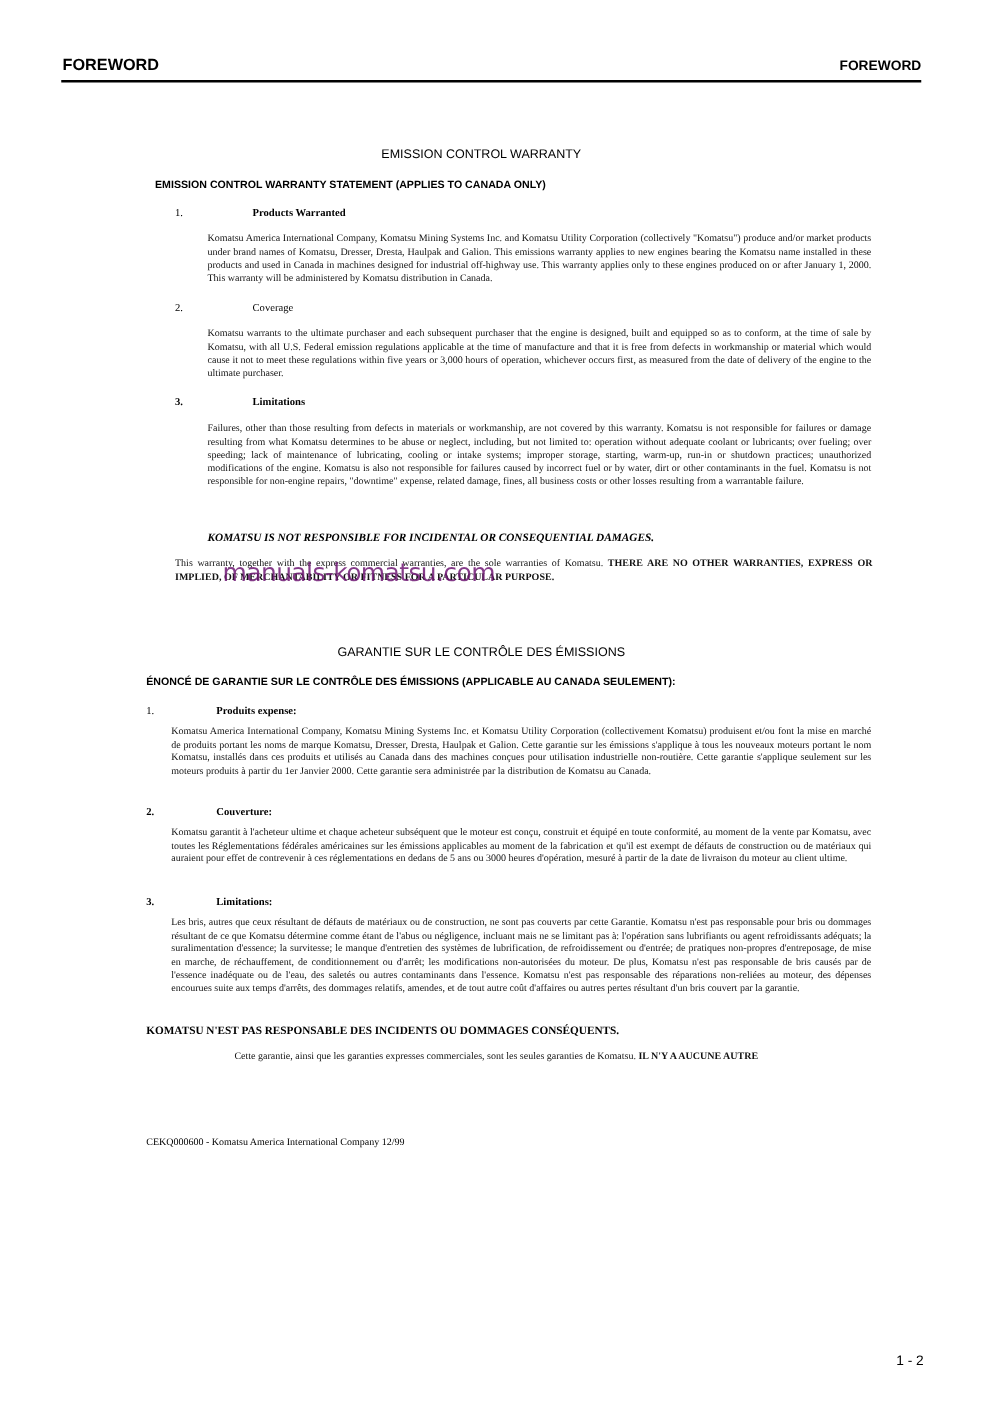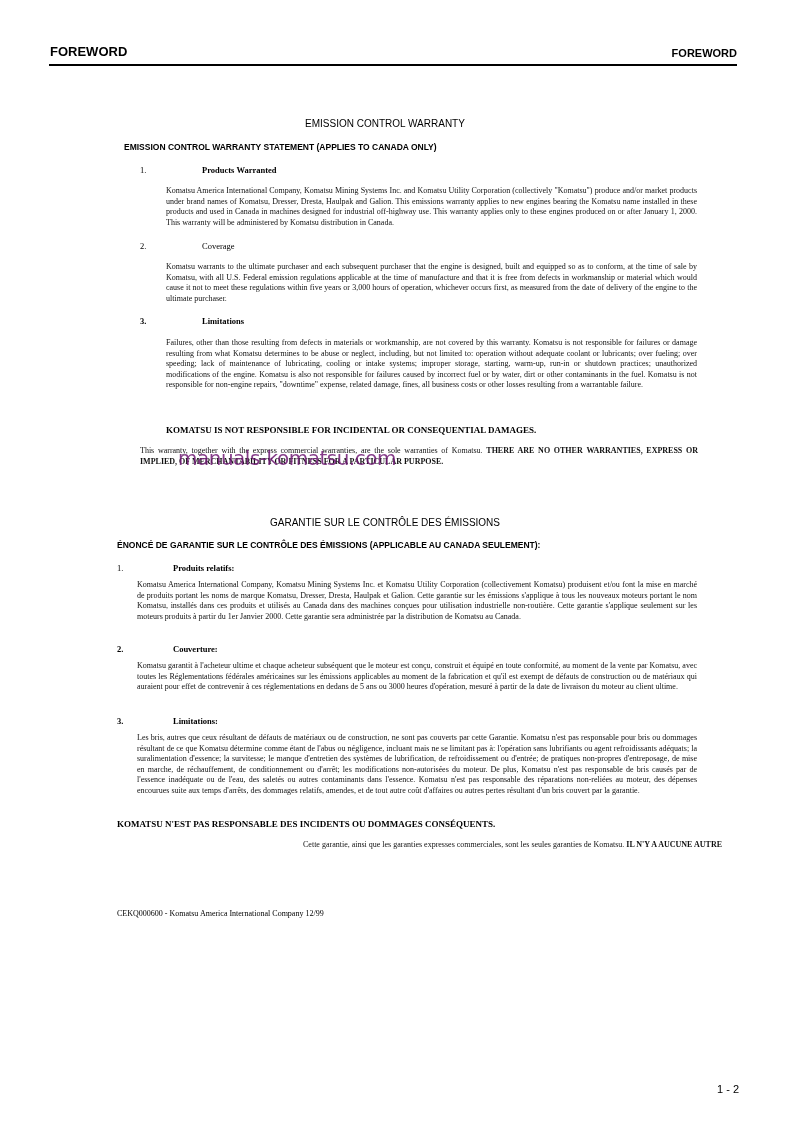--- a/index.html
+++ b/index.html
@@ -34,46 +34,46 @@
 <div class="abs para" style="left:166px; top:186px; width:531px;">Komatsu America International Company, Komatsu Mining Systems Inc. and Komatsu Utility Corporation (collectively "Komatsu") produce and/or market products under brand names of Komatsu, Dresser, Dresta, Haulpak and Galion. This emissions warranty applies to new engines bearing the Komatsu name installed in these products and used in Canada in machines designed for industrial off-highway use. This warranty applies only to these engines produced on or after January 1, 2000. This warranty will be administered by Komatsu distribution in Canada.</div>
 
 <div class="abs num" style="left:140px; top:241px;">2.</div>
 <div class="abs sec-title" style="left:166px; top:241px; font-weight:normal;">Coverage</div>
 <div class="abs para" style="left:166px; top:262px; width:531px;">Komatsu warrants to the ultimate purchaser and each subsequent purchaser that the engine is designed, built and equipped so as to conform, at the time of sale by Komatsu, with all U.S. Federal emission regulations applicable at the time of manufacture and that it is free from defects in workmanship or material which would cause it not to meet these regulations within five years or 3,000 hours of operation, whichever occurs first, as measured from the date of delivery of the engine to the ultimate purchaser.</div>
 
 <div class="abs num" style="left:140px; top:316px; font-weight:bold;">3.</div>
 <div class="abs sec-title" style="left:166px; top:316px;">Limitations</div>
 <div class="abs para" style="left:166px; top:338px; width:531px;">Failures, other than those resulting from defects in materials or workmanship, are not covered by this warranty. Komatsu is not responsible for failures or damage resulting from what Komatsu determines to be abuse or neglect, including, but not limited to: operation without adequate coolant or lubricants; over fueling; over speeding; lack of maintenance of lubricating, cooling or intake systems; improper storage, starting, warm-up, run-in or shutdown practices; unauthorized modifications of the engine. Komatsu is also not responsible for failures caused by incorrect fuel or by water, dirt or other contaminants in the fuel. Komatsu is not responsible for non-engine repairs, "downtime" expense, related damage, fines, all business costs or other losses resulting from a warrantable failure.</div>
 
-<div class="abs bold-line" style="left:166px; top:425px;">KOMATSU IS NOT RESPONSIBLE FOR INCIDENTAL OR CONSEQUENTIAL DAMAGES.</div>
+<div class="abs bold-line" style="left:166px; top:425px;font-style:italic;">KOMATSU IS NOT RESPONSIBLE FOR INCIDENTAL OR CONSEQUENTIAL DAMAGES.</div>
 
 <div class="abs para" style="left:140px; top:446px; width:558px;">
   <span>This warranty, together with the express commercial warranties, are the sole warranties of Komatsu.</span>
   <b>THERE ARE NO OTHER</b>
   <b>WARRANTIES, EXPRESS OR IMPLIED, OF MERCHANTABILITY OR FITNESS FOR A PARTICULAR PURPOSE.</b>
 </div>
 
 <div class="watermark">manuals-komatsu.com</div>
 
 <div class="abs center-title" style="top:517px;">GARANTIE SUR LE CONTRÔLE DES ÉMISSIONS</div>
 <div class="abs subhead" style="left:117px; top:540px;">ÉNONCÉ DE GARANTIE SUR LE CONTRÔLE DES ÉMISSIONS (APPLICABLE AU CANADA SEULEMENT):</div>
 
 <div class="abs num" style="left:117px; top:563px;">1.</div>
-<div class="abs sec-title" style="left:137px; top:563px;">Produits relatifs:</div>
+<div class="abs sec-title" style="left:137px; top:563px;">Produits expense:</div>
 <div class="abs para" style="left:137px; top:580px; width:560px;">Komatsu America International Company, Komatsu Mining Systems Inc. et Komatsu Utility Corporation (collectivement Komatsu) produisent et/ou font la mise en marché de produits portant les noms de marque Komatsu, Dresser, Dresta, Haulpak et Galion. Cette garantie sur les émissions s'applique à tous les nouveaux moteurs portant le nom Komatsu, installés dans ces produits et utilisés au Canada dans des machines conçues pour utilisation industrielle non-routière. Cette garantie s'applique seulement sur les moteurs produits à partir du 1er Janvier 2000. Cette garantie sera administrée par la distribution de Komatsu au Canada.</div>
 
 <div class="abs num" style="left:117px; top:644px; font-weight:bold;">2.</div>
 <div class="abs sec-title" style="left:137px; top:644px;">Couverture:</div>
 <div class="abs para" style="left:137px; top:661px; width:560px;">Komatsu garantit à l'acheteur ultime et chaque acheteur subséquent que le moteur est conçu, construit et équipé en toute conformité, au moment de la vente par Komatsu, avec toutes les Réglementations fédérales américaines sur les émissions applicables au moment de la fabrication et qu'il est exempt de défauts de construction ou de matériaux qui auraient pour effet de contrevenir à ces réglementations en dedans de 5 ans ou 3000 heures d'opération, mesuré à partir de la date de livraison du moteur au client ultime.</div>
 
 <div class="abs num" style="left:117px; top:716px; font-weight:bold;">3.</div>
 <div class="abs sec-title" style="left:137px; top:716px;">Limitations:</div>
 <div class="abs para" style="left:137px; top:733px; width:560px;">Les bris, autres que ceux résultant de défauts de matériaux ou de construction, ne sont pas couverts par cette Garantie. Komatsu n'est pas responsable pour bris ou dommages résultant de ce que Komatsu détermine comme étant de l'abus ou négligence, incluant mais ne se limitant pas à: l'opération sans lubrifiants ou agent refroidissants adéquats; la suralimentation d'essence; la survitesse; le manque d'entretien des systèmes de lubrification, de refroidissement ou d'entrée; de pratiques non-propres d'entreposage, de mise en marche, de réchauffement, de conditionnement ou d'arrêt; les modifications non-autorisées du moteur. De plus, Komatsu n'est pas responsable de bris causés par de l'essence inadéquate ou de l'eau, des saletés ou autres contaminants dans l'essence. Komatsu n'est pas responsable des réparations non-reliées au moteur, des dépenses encourues suite aux temps d'arrêts, des dommages relatifs, amendes, et de tout autre coût d'affaires ou autres pertes résultant d'un bris couvert par la garantie.</div>
 
 <div class="abs bold-line" style="left:117px; top:819px;">KOMATSU N'EST PAS RESPONSABLE DES INCIDENTS OU DOMMAGES CONSÉQUENTS.</div>
 
-<div class="abs para" style="left:117px; top:840px; width:560px; text-align:right;margin-left:45px;">
+<div class="abs para" style="left:117px; top:840px; width:560px; text-align:center;">
   <span>Cette garantie, ainsi que les garanties expresses commerciales, sont les seules garanties de Komatsu.</span>
   <b>IL N'Y A AUCUNE AUTRE</b><br>
 </div>
 
 <div class="abs footer-code" style="left:117px; top:909px;">CEKQ000600 - Komatsu America International Company 12/99</div>
 <div class="abs page-num" style="left:717px; top:1083px;">1 - 2</div>
 
 </body></html>

